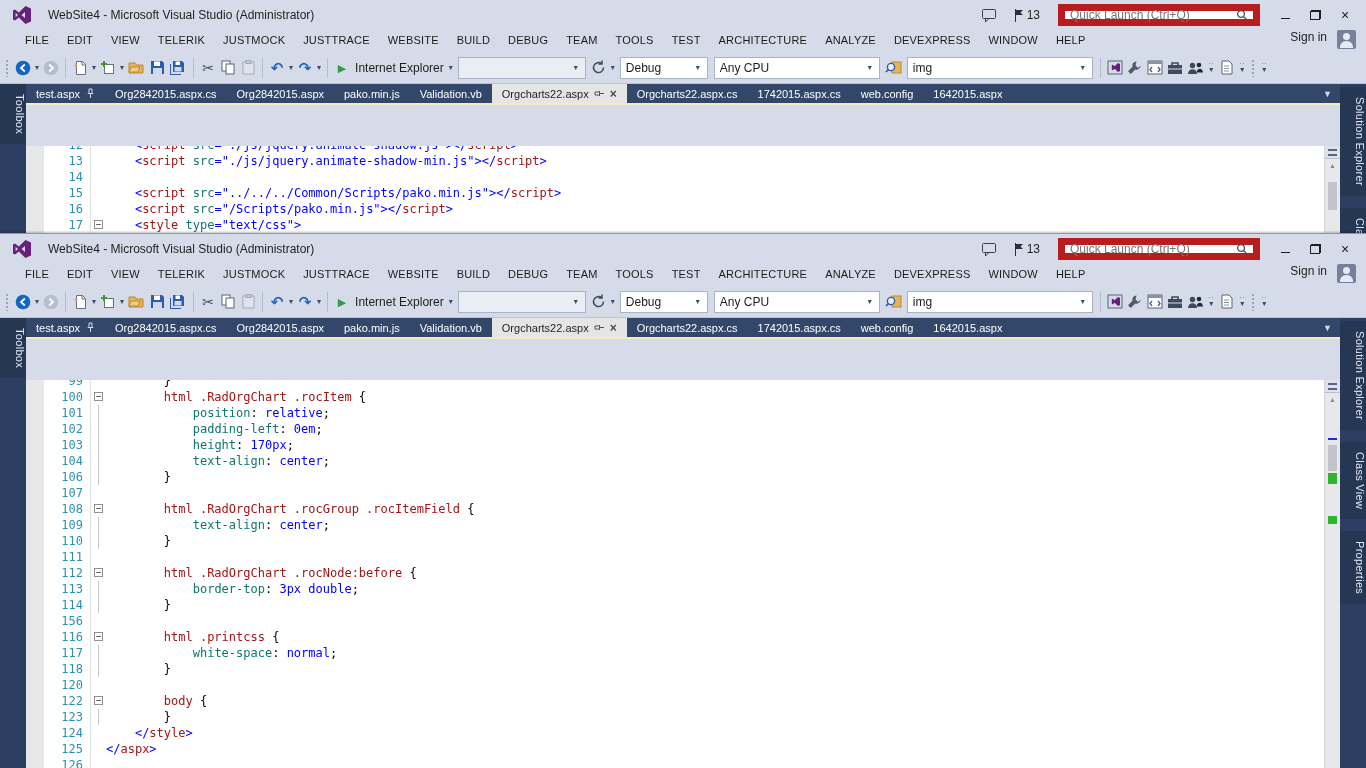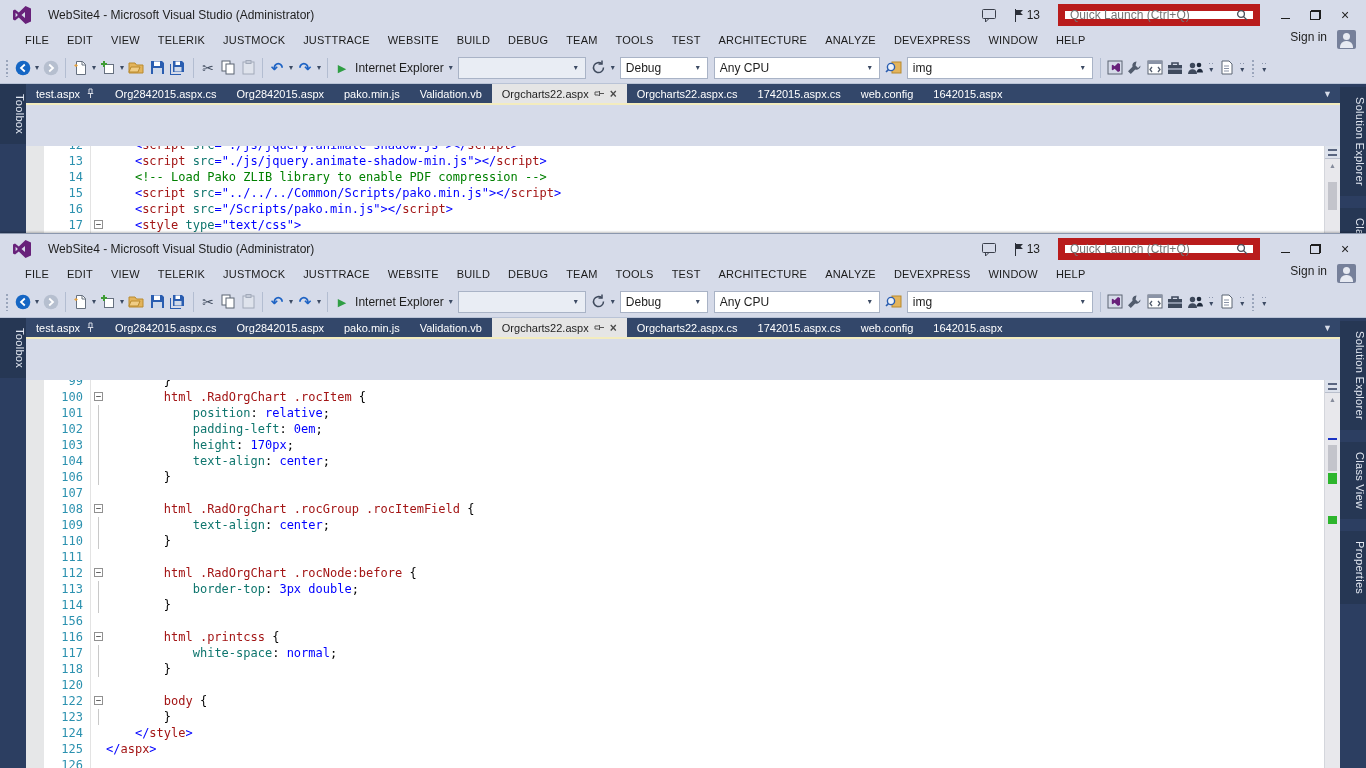--- a/index.html
+++ b/index.html
@@ -396,21 +396,21 @@
                   <span class="ctext"><span class="tok-p">    </span><span class="tok-d">&lt;</span><span class="tok-e">script</span><span class="tok-p"> </span><span class="tok-a">src</span><span class="tok-d">=</span><span class="tok-v">"./js/jquery.animate-shadow.js"</span><span class="tok-d">&gt;&lt;/</span><span class="tok-e">script</span><span class="tok-d">&gt;</span></span>
                 </div>
                 <div class="crow">
                   <span class="ln">13</span>
                   <span class="om"></span>
                   <span class="ctext"><span class="tok-p">    </span><span class="tok-d">&lt;</span><span class="tok-e">script</span><span class="tok-p"> </span><span class="tok-a">src</span><span class="tok-d">=</span><span class="tok-v">"./js/jquery.animate-shadow-min.js"</span><span class="tok-d">&gt;&lt;/</span><span class="tok-e">script</span><span class="tok-d">&gt;</span></span>
                 </div>
                 <div class="crow">
                   <span class="ln">14</span>
                   <span class="om"></span>
-                  <span class="ctext"><span class="tok-p">    </span><span class="tok-c">&lt;!-- Load Pako ZLIB library to enable PDF compression --&gt;</span></span>
+                  <span class="ctext"><span class="tok-p">    </span></span>
                 </div>
                 <div class="crow">
                   <span class="ln">15</span>
                   <span class="om"></span>
                   <span class="ctext"><span class="tok-p">    </span><span class="tok-d">&lt;</span><span class="tok-e">script</span><span class="tok-p"> </span><span class="tok-a">src</span><span class="tok-d">=</span><span class="tok-v">"../../../Common/Scripts/pako.min.js"</span><span class="tok-d">&gt;&lt;/</span><span class="tok-e">script</span><span class="tok-d">&gt;</span></span>
                 </div>
                 <div class="crow">
                   <span class="ln">16</span>
                   <span class="om"></span>
                   <span class="ctext"><span class="tok-p">    </span><span class="tok-d">&lt;</span><span class="tok-e">script</span><span class="tok-p"> </span><span class="tok-a">src</span><span class="tok-d">=</span><span class="tok-v">"/Scripts/pako.min.js"</span><span class="tok-d">&gt;&lt;/</span><span class="tok-e">script</span><span class="tok-d">&gt;</span></span>

